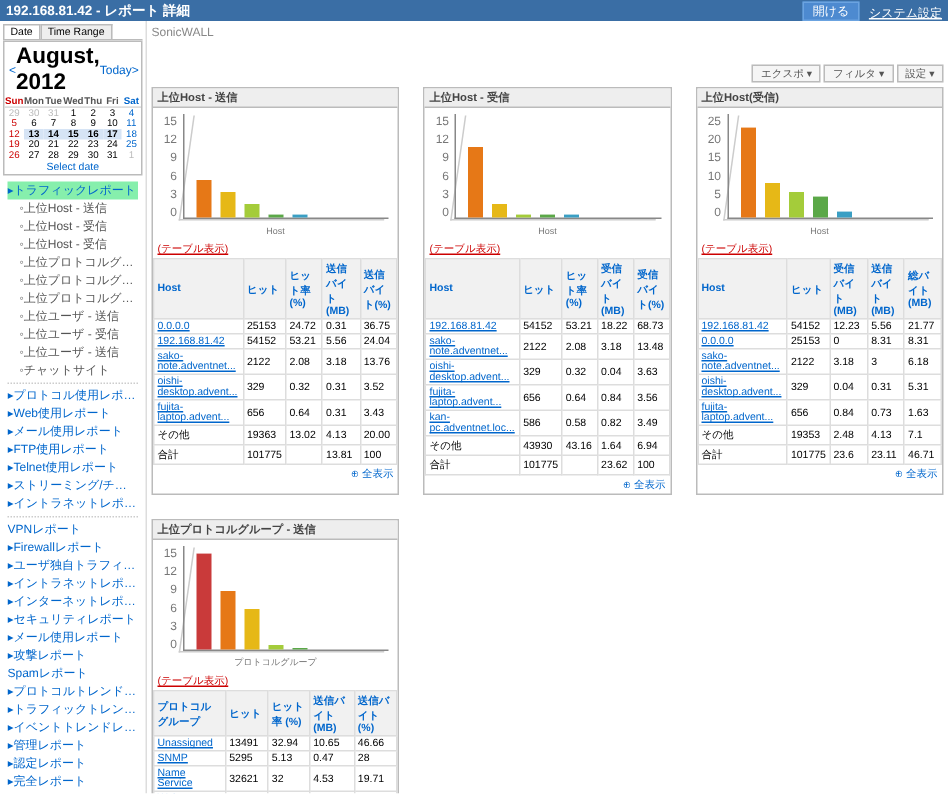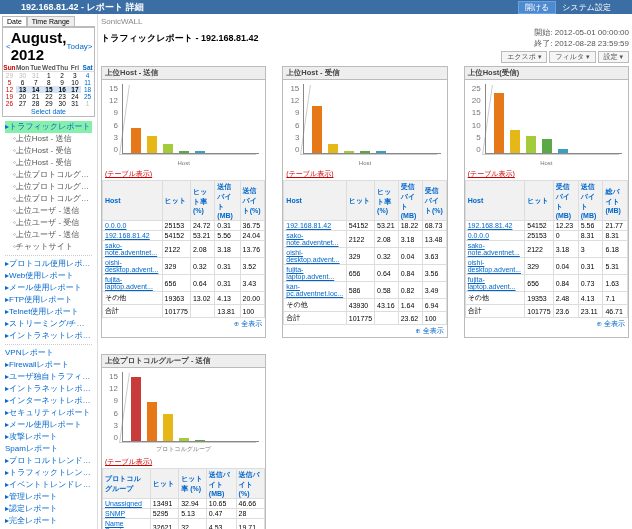--- a/index.html
+++ b/index.html
@@ -1,17 +1,17 @@
 <!DOCTYPE html>
 <html><head>
 <meta charset="utf-8">
 <style>
 *{box-sizing:border-box;margin:0;padding:0;font-family:Arial,sans-serif;font-size:8px}
 body{background:#fff;width:632px;height:529px;overflow:hidden}
-.header{background:#3a6ea5;color:#fff;padding:2px 21px;display:flex;justify-content:space-between;align-items:center;height:14px}
+.header{background:#3a6ea5;color:#fff;padding:2px 4px;display:flex;justify-content:space-between;align-items:center;height:14px}
 .header-title{font-size:9px;font-weight:bold}
 .header-btn{background:#4d8ad0;border:1px solid #6ba3e0;color:#fff;padding:0 6px;font-size:8px;cursor:pointer}
 .main{display:flex;height:515px}
 .sidebar{width:98px;background:#fff;border-right:1px solid #ddd;padding:2px}
 .tabs{display:flex;border-bottom:1px solid #bbb}
 .tab{padding:1px 4px;border:1px solid #bbb;border-bottom:none;background:#eee;font-size:7px;cursor:pointer}
 .tab.active{background:#fff}
 .cal{border:1px solid #bbb;background:#fff;margin-bottom:2px}
 .cal-hdr{display:flex;justify-content:space-between;align-items:center;padding:1px 3px;font-size:8px}
 .cal-nav{color:#06c;cursor:pointer}
@@ -23,21 +23,21 @@
 .cal-table th.sat,.cal-table td.sat{color:#06c}
 .cal-table td.sel{background:#d6e4f5;font-weight:bold}
 .cal-table td.other{color:#bbb}
 .cal-foot{text-align:center;color:#06c;font-size:7px;padding:1px;cursor:pointer}
 .tree{padding:2px 3px;font-size:7.5px;line-height:1.5}
 .tree-item{color:#06c;cursor:pointer;white-space:nowrap;overflow:hidden;text-overflow:ellipsis}
 .tree-item.sel{background:#86efac}
 .tree-item.sub{padding-left:8px;color:#555}
 .tree-sep{border-top:1px dotted #ccc;margin:2px 0}
 .content{flex:1;padding:3px;overflow:hidden}
-.crumb{color:#888;font-size:8px;margin-bottom:1px}
+.crumb{color:#888;font-size:8px;margin-bottom:17px}
 .report-hdr{display:flex;justify-content:space-between;align-items:center;margin-bottom:2px}
 .report-title{font-size:9px;font-weight:bold}
 .report-meta{text-align:right;font-size:7px;color:#555}
 .toolbar{display:flex;justify-content:flex-end;gap:2px;margin-bottom:3px}
 .tb-btn{border:1px solid #bbb;background:#f5f5f5;padding:0 5px;font-size:7px;cursor:pointer;color:#555}
 .panels{display:grid;grid-template-columns:1fr 1fr 1fr;gap:16px}
 .panel{border:1px solid #bbb}
 .panel-hdr{background:#eee;padding:1px 3px;font-size:7.5px;font-weight:bold;color:#444;border-bottom:1px solid #bbb}
 .chart{height:88px;position:relative;padding:4px 6px 14px 20px}
 .chart-area{height:100%;display:flex;align-items:flex-end;gap:6px;padding-left:8px;border-left:1px solid #888;border-bottom:1px solid #888;position:relative}
@@ -46,22 +46,22 @@
 .bar::after{content:"";position:absolute;top:-3px;left:0;width:100%;height:3px;background:rgba(255,255,255,0.35)}
 .y-ticks{position:absolute;left:2px;top:4px;bottom:14px;display:flex;flex-direction:column;justify-content:space-between;font-size:5.5px;color:#777;text-align:right;width:14px}
 .x-lbl{position:absolute;bottom:2px;left:50%;transform:translateX(-50%);font-size:6px;color:#777}
 .tbl-link{color:#c00;text-decoration:underline;font-size:7px;padding:1px 3px;cursor:pointer}
 .dtable{width:100%;border-collapse:collapse}
 .dtable th,.dtable td{border:1px solid #ddd;padding:1px 2px;font-size:7px;text-align:left}
 .dtable th{background:#f1f1f1;color:#06c}
 .dtable td.host{color:#06c;text-decoration:underline;cursor:pointer}
 .panel-foot{text-align:right;padding:1px 3px;font-size:7px;color:#06c;cursor:pointer}
 .c1{background:#e67817}.c2{background:#e6b817}.c3{background:#a4cc3a}.c4{background:#5ba848}.c5{background:#3a9fc4}.c6{background:#c93a3a}
-.header-right{display:flex;align-items:center;gap:6px}
-.header-link{color:#fff;font-size:8px;cursor:pointer}
+.header-right{display:flex;align-items:flex-end;gap:6px}
+.header-link{color:#fff;text-decoration:underline;font-size:8px;cursor:pointer}
 </style>
 </head>
 <body>
 
 <div class="header">
   <span class="header-title">192.168.81.42 - レポート 詳細</span>
   <span class="header-right">
     <button class="header-btn">開ける</button>
     <span class="header-link">システム設定</span>
   </span>
@@ -176,27 +176,20 @@
         <div class="tree-item">▸トラフィックトレンドレポート</div>
         <div class="tree-item">▸イベントトレンドレポート</div>
         <div class="tree-item">▸管理レポート</div>
         <div class="tree-item">▸認定レポート</div>
         <div class="tree-item">▸完全レポート</div>
       </div>
   </div>
 
   <div class="content">
     <div class="crumb">SonicWALL</div>
-    <div class="report-hdr">
-      <span class="report-title">トラフィックレポート - 192.168.81.42</span>
-      <span class="report-meta">
-        <div>開始: 2012-05-01 00:00:00</div>
-        <div>終了: 2012-08-28 23:59:59</div>
-      </span>
-    </div>
     <div class="toolbar" id="toolbar">
         <span class="tb-btn">エクスポ ▾</span>
         <span class="tb-btn">フィルタ ▾</span>
         <span class="tb-btn">設定 ▾</span>
       </div>
     <div class="panels" id="panels">
         <div class="panel">
           <div class="panel-hdr">上位Host - 送信</div>
           <div class="chart">
             <div class="y-ticks">

